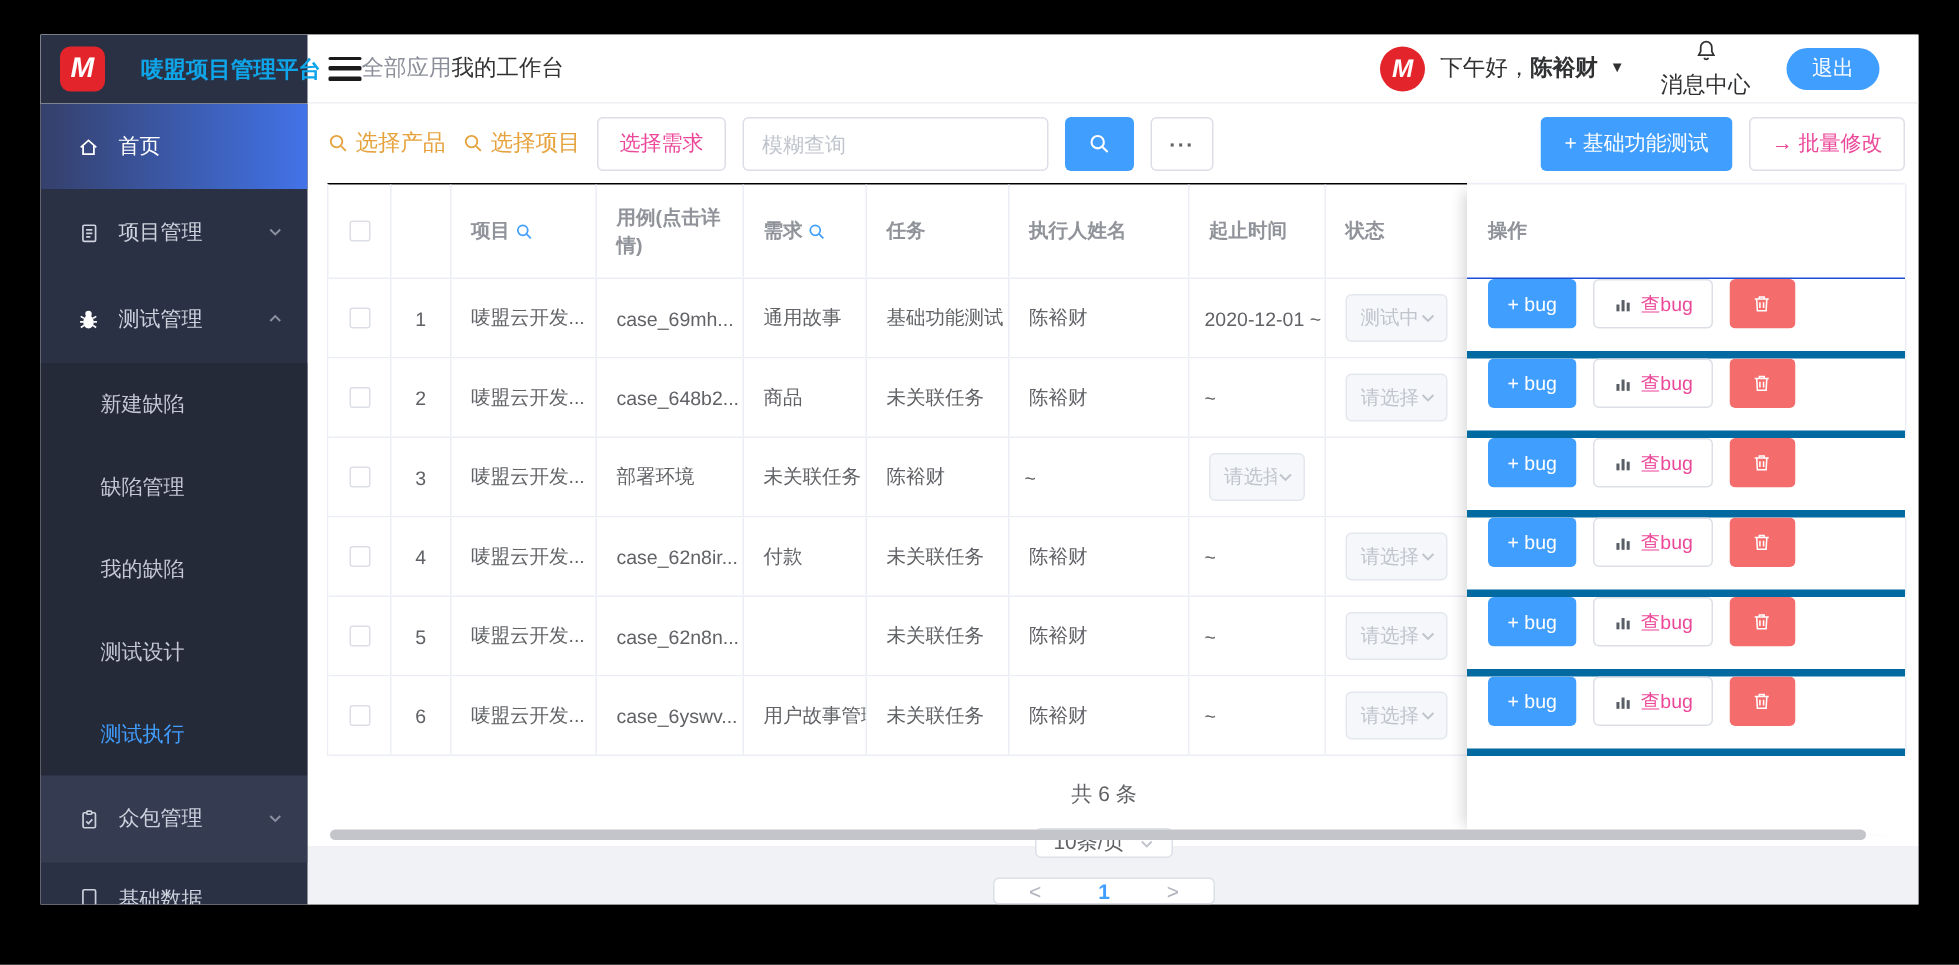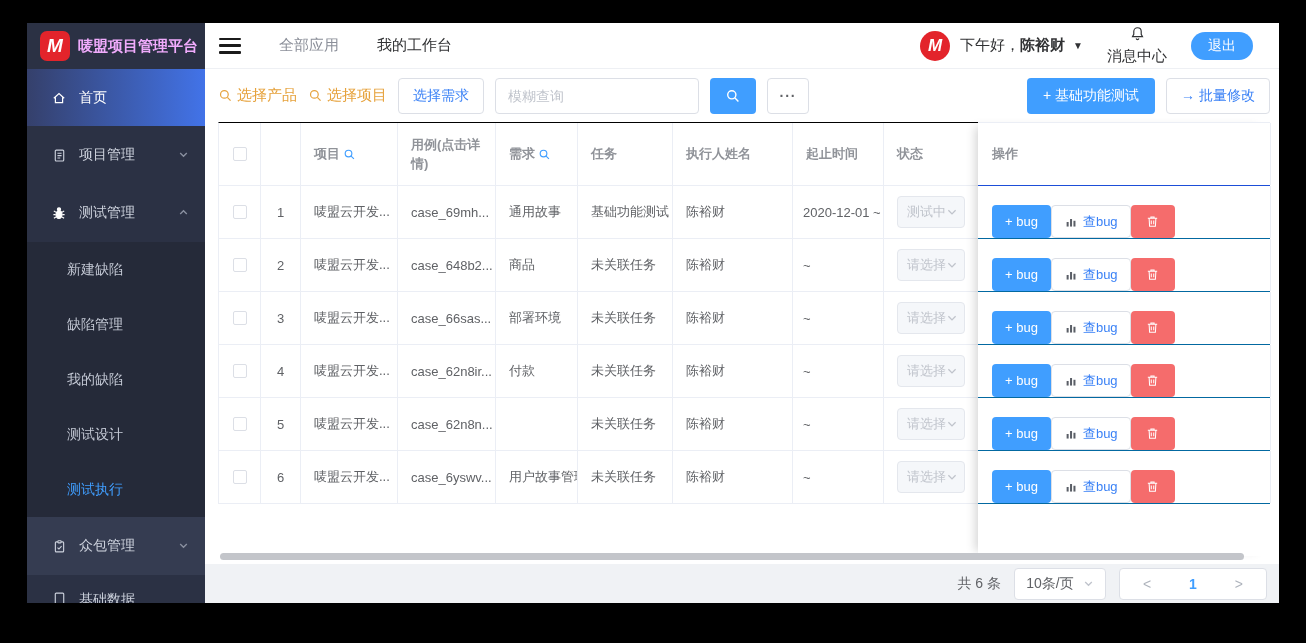--- a/index.html
+++ b/index.html
@@ -9,25 +9,25 @@
            background:#f0f2f5; overflow:hidden; }
 
   
   .hdr { position:absolute; left:0; top:0; width:100%; height:46px; background:#fff;
          display:flex; border-bottom:1px solid #eef0f4; z-index:10; }
   .logo-box { width:178px; height:46px; background:#2b3144; display:flex; align-items:center;
               padding-left:13px; flex:none; }
   .logo { width:30px; height:30px; border-radius:7px; background:#e3242b; color:#fff;
           font-weight:bold; font-size:19px; display:flex; align-items:center; justify-content:center;
           font-style:italic; flex:none; }
-  .brand { color:#f0abfc; font-size:15px; font-weight:bold; margin-left:8px; white-space:nowrap; }
+  .brand { color:#0ea5e9; font-size:15px; font-weight:bold; margin-left:24px; white-space:nowrap; }
   .hdr-main { flex:1; display:flex; align-items:center; padding:0 14px; }
   .hamburger { width:22px; height:16px; display:flex; flex-direction:column; justify-content:space-between; cursor:pointer; }
   .hamburger i { display:block; height:2.6px; background:#1b1b1b; border-radius:1px; }
-  .nav-item { font-size:15px; color:#303133; margin-left:38px; cursor:pointer; }
+  .nav-item { font-size:15px; color:#303133; cursor:pointer; }
   .nav-item.dim { color:#8b8f99; }
   .hdr-right { margin-left:auto; display:flex; align-items:center; gap:10px; padding-right:12px; }
   .avatar { width:30px; height:30px; border-radius:50%; background:#e3242b; color:#fff;
             font-weight:bold; font-size:17px; font-style:italic; display:flex; align-items:center; justify-content:center; }
   .greet { font-size:15px; color:#303133; white-space:nowrap;font-family:Liberation Serif, serif; }
   .greet b { font-weight:bold; }
   .caret { font-size:10px; color:#303133; margin-left:-2px; cursor:pointer; }
   .msg { display:flex; align-items:center; gap:5px; font-size:15px; color:#303133; margin-left:14px; cursor:pointer;flex-direction:column; }
   .logout { margin-left:14px; height:28px; padding:0 17px; border:none; border-radius:15px;
             background:#409eff; color:#fff; font-size:14px; cursor:pointer; font-family:inherit; }
@@ -47,21 +47,21 @@
   .s-partial { margin-top:13px; height:58px; align-items:flex-start; padding-top:3px; }
 
   
   .main { position:absolute; left:178px; top:46px; right:0; bottom:0; }
   .card { position:relative; width:100%; height:495px; background:#fff; overflow:hidden; }
 
   .toolbar { height:53px; display:flex; align-items:center; padding:0 9px 0 13px; gap:11px; }
   .tb-link { display:flex; align-items:center; gap:4px; color:#e6a23c; font-size:15px; cursor:pointer; white-space:nowrap; }
   .btn { height:36px; border-radius:4px; font-size:14px; display:inline-flex; align-items:center;
          justify-content:center; cursor:pointer; font-family:inherit; white-space:nowrap; border:1px solid transparent; }
-  .btn-plain { background:#fff; border-color:#dcdfe6; color:#3b82f6; }
+  .btn-plain { background:#fff; border-color:#dcdfe6; color:#ec4899; }
   .btn-primary { background:#409eff; color:#fff; }
   .tb-input { width:204px; height:36px; border:1px solid #dcdfe6; border-radius:4px; padding:0 12px;
               font-size:14px; color:#606266; font-family:inherit; outline:none; }
   .tb-input::placeholder { color:#c0c4cc; }
   .tb-search { width:46px; }
   .tb-more { width:42px; letter-spacing:1px; font-weight:bold; color:#606266; }
   .tb-spacer { flex:1; }
 
   
   .tbl { position:absolute; left:13px; top:53px; width:1052px; border-left:1px solid #ebeef5; border-top:1px solid #000000; }
@@ -79,32 +79,32 @@
   .sel { width:75px; height:32px; background:#f5f7fa; border:1px solid #e4e7ed; border-radius:4px;
          display:flex; align-items:center; padding:0 6px 0 9px; cursor:not-allowed; overflow:hidden; }
   .sel-text { color:#c0c4cc; font-size:13px; flex:1; overflow:hidden; white-space:nowrap; }
   .sel .chev { flex:none; display:flex; }
 
   
   .ops { position:absolute; left:773px; top:53px; width:292px; height:434px; background:#fff;
          border-top:1px solid #ebeef5; box-shadow:-8px 0 9px -5px rgba(0,0,0,0.16); z-index:4; }
   .ops-head { height:63px; border-bottom:1px solid #1d4ed8; display:flex; align-items:center;
               padding:0 14px; color:#909399; font-weight:bold; font-size:13px; }
-  .op-row { height:53px; border-bottom:1px solid #0369a1; display:flex; align-items:flex-end; padding:0 14px; }
+  .op-row { height:53px; border-bottom:5px solid #0369a1; display:flex; align-items:flex-start; gap:11px; padding:0 14px; }
   .btn-sm { height:33px; font-size:13px; border-radius:4px; padding:0 12px; gap:5px; }
   .btn-danger { background:#f56c6c; color:#fff; width:44px; padding:0; }
 
   
   .hscroll { position:absolute; left:13px; top:484px; width:1052px; height:8px; z-index:6; }
   .hthumb { position:absolute; left:2px; top:0; width:1024px; height:7px; border-radius:4px; background:#c3c5ca; cursor:pointer; }
 
   
   .pager-bar { position:absolute; left:0; right:0; top:495px; height:39px; display:flex;
                align-items:center; justify-content:flex-end; gap:13px; padding-right:12px;
-               color:#606266; font-size:14px; background:#f0f2f5; }
+               color:#606266; font-size:14px; background:#f0f2f5;flex-direction:column; }
   .pgselect { width:92px; height:32px; border:1px solid #dcdfe6; border-radius:4px; background:#fff;
               display:flex; align-items:center; justify-content:center; gap:9px; cursor:pointer; }
   .pager { width:148px; height:32px; border:1px solid #dcdfe6; border-radius:4px; background:#fff;
            display:flex; align-items:center; justify-content:space-around; color:#aeb3bc; font-size:14px; }
   .pager .pg-btn { cursor:pointer; padding:0 8px; }
   .pager .cur { color:#409eff; font-weight:bold; }
 </style>
 </head>
 <body>
 
@@ -324,21 +324,20 @@
     </div>
     <div class="cell"></div>
   </div>
 
   <div class="grid trow">
     <div class="cell center">
                 <span class="checkbox"></span>
               </div>
     <div class="cell center">3</div>
     <div class="cell">唛盟云开发...</div>
-    <div class="cell">case_66sas...</div>
     <div class="cell">部署环境</div>
     <div class="cell">未关联任务</div>
     <div class="cell">陈裕财</div>
     <div class="cell c-date">~</div>
     <div class="cell">
       <span class="sel">
         <span class="sel-text">请选择</span>
         <span class="chev">
           <svg width="12" height="12" viewBox="0 0 10 10" fill="none" stroke="#c0c4cc" stroke-width="1.1">
                       <path d="M2 3.6 5 6.6 8 3.6"></path>

